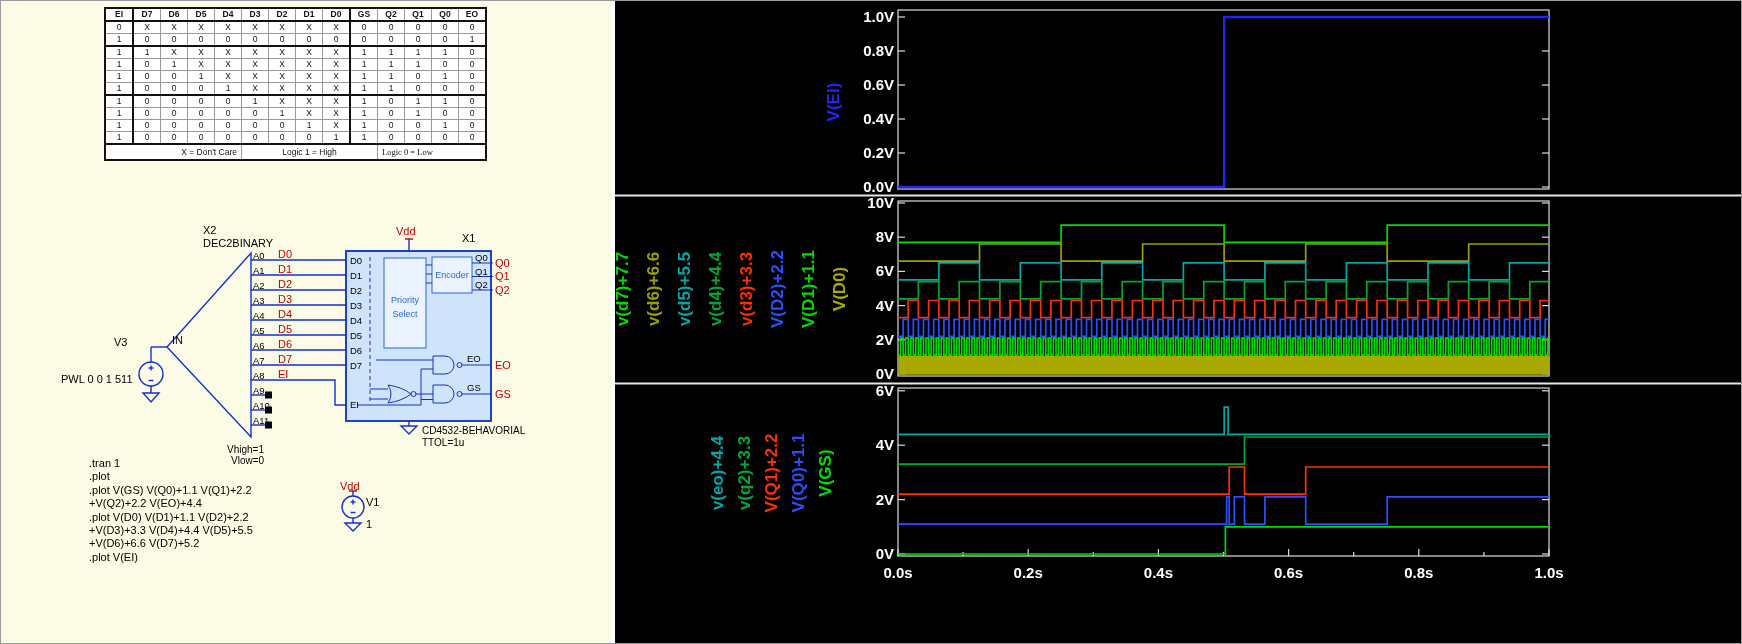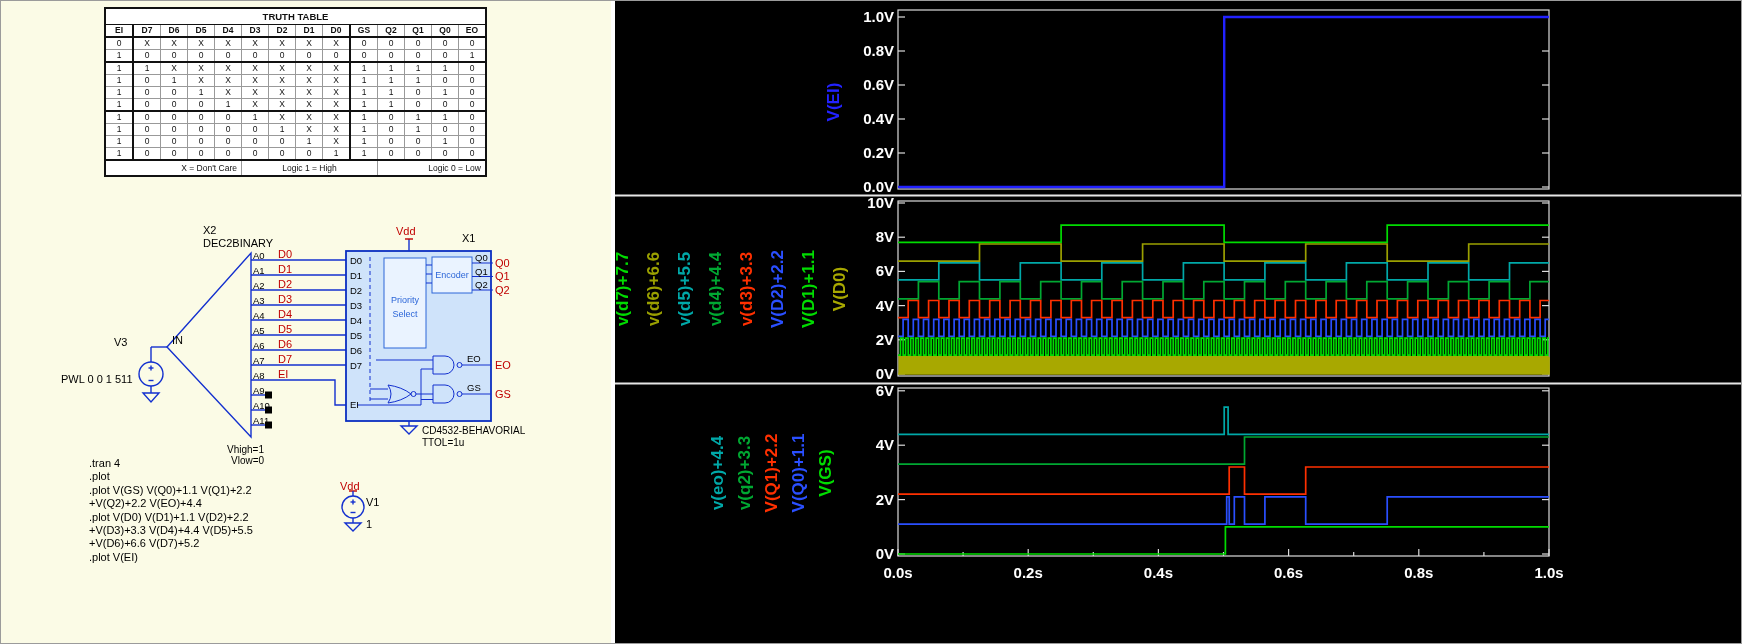--- a/index.html
+++ b/index.html
@@ -195,23 +195,20 @@
         <line class="wire" x1="352" y1="517" x2="352" y2="522"></line>
         <path class="sym" d="M344,522 L360,522 L352,530 Z"></path>
       </g>
       <text class="lbl" x="365" y="505">V1</text>
       <text class="lbl" x="365" y="527">1</text>
     </svg>
 
     <div id="truth-table">
         <table>
           <tbody>
-            <tr>
-              <td colspan="14" class="tt-title">TRUTH TABLE</td>
-            </tr>
             <tr class="tt-head">
               <td class="sep-r">EI</td>
               <td>D7</td>
               <td>D6</td>
               <td>D5</td>
               <td>D4</td>
               <td>D3</td>
               <td>D2</td>
               <td>D1</td>
               <td class="sep-r2">D0</td>
@@ -377,27 +374,27 @@
               <td class="sep-r2">1</td>
               <td>1</td>
               <td>0</td>
               <td>0</td>
               <td>0</td>
               <td>0</td>
             </tr>
             <tr class="tt-foot">
               <td colspan="5" style="text-align: right;">X = Don't Care</td>
               <td colspan="5">Logic 1 = High</td>
-              <td colspan="4" style="text-align: right;">Logic 0 = Low</td>
+              <td colspan="4" style="text-align: left; font-family: Liberation Serif, serif;">Logic 0 = Low</td>
             </tr>
           </tbody>
         </table>
       </div>
     <div id="directives">
-        <div>.tran 4</div>
+        <div>.tran 1</div>
         <div>.plot</div>
         <div>.plot V(GS) V(Q0)+1.1 V(Q1)+2.2</div>
         <div>+V(Q2)+2.2 V(EO)+4.4</div>
         <div>.plot V(D0) V(D1)+1.1 V(D2)+2.2</div>
         <div>+V(D3)+3.3 V(D4)+4.4 V(D5)+5.5</div>
         <div>+V(D6)+6.6 V(D7)+5.2</div>
         <div>.plot V(EI)</div>
       </div>
   </div>
 

